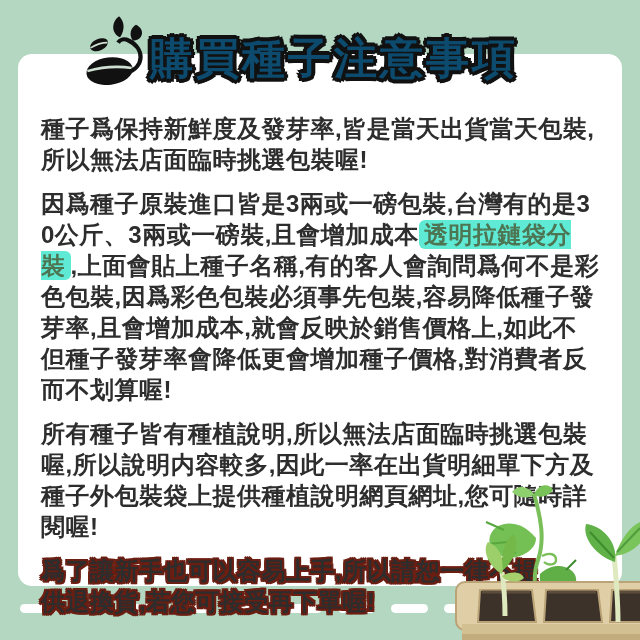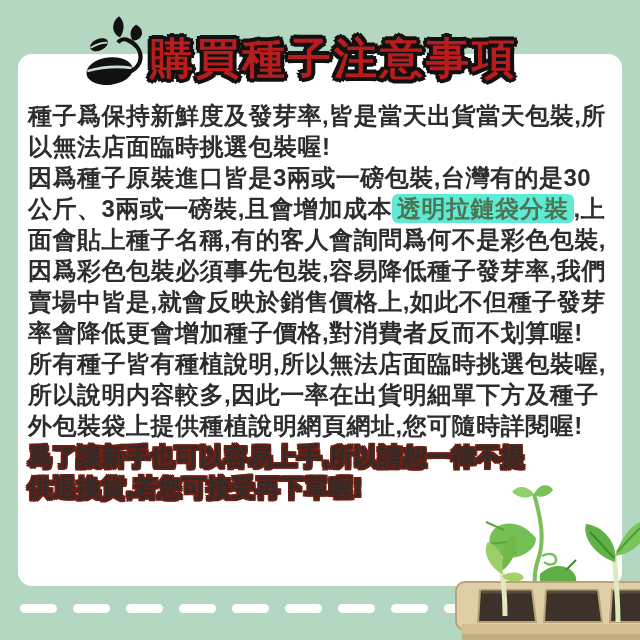--- a/index.html
+++ b/index.html
@@ -14,33 +14,33 @@
   .card{
     position:absolute;left:18px;top:54px;width:604px;height:532px;
     background:#ffffff;border-radius:14px;z-index:2;
   }
 
   
   .header{position:absolute;left:0;top:0;width:640px;height:100px;z-index:4;}
   .sprout{position:absolute;left:84px;top:12px;width:68px;height:76px;}
   .title{
     position:absolute;left:150px;top:30px;margin:0;white-space:nowrap;
-    font-size:43px;font-weight:800;letter-spacing:3px;color:#b91c1c;
+    font-size:43px;font-weight:800;letter-spacing:3px;color:#0c4a6e;
     text-shadow:
       -3px -3px 0 #111,0 -3px 0 #111,3px -3px 0 #111,
       -3px 0 0 #111,3px 0 0 #111,
       -3px 3px 0 #111,0 3px 0 #111,3px 3px 0 #111,
       -2px -2px 0 #111,2px -2px 0 #111,-2px 2px 0 #111,2px 2px 0 #111,
       0 4px 0 #111,0 -4px 0 #111,4px 0 0 #111,-4px 0 0 #111;
   }
 
   
   .content{position:absolute;left:10px;top:46px;right:8px;}
   .content p{
-    margin:0;padding:0;
+    margin:13px;padding:0;
     font-size:24px;line-height:31px;font-weight:600;color:#2d2d2d;
     letter-spacing:0.5px;word-break:break-all;
   }
   .p2{margin-top:10px;}
   .p3{margin-top:22px;}
   .hl{
     background:#5eead4;color:#4e7553;border-radius:6px;
     padding:1px 5px;font-weight:700;
   }
   .warning{
@@ -62,21 +62,21 @@
   .tray-illustration{position:absolute;left:390px;top:478px;width:250px;height:162px;z-index:5;}
 </style>
 </head>
 <body>
 
 <div class="canvas">
 
   <div class="card">
     <div class="content">
       <p>種子爲保持新鮮度及發芽率,皆是當天出貨當天包裝,所以無法店面臨時挑選包裝喔!</p>
-      <p class="p2"><span>因爲種子原裝進口皆是3兩或一磅包裝,台灣有的是30公斤、3兩或一磅裝,且會增加成本</span><mark class="hl">透明拉鏈袋分裝</mark><span>,上面會貼上種子名稱,有的客人會詢問爲何不是彩色包裝,因爲彩色包裝必須事先包裝,容易降低種子發芽率,我們賣場中皆是,就會反映於銷售價格上,如此不但種子發芽率會降低更會增加種子價格,對消費者反而不划算喔!</span></p>
+      <p class="p2"><span>因爲種子原裝進口皆是3兩或一磅包裝,台灣有的是30公斤、3兩或一磅裝,且會增加成本</span><mark class="hl">透明拉鏈袋分裝</mark><span>,上面會貼上種子名稱,有的客人會詢問爲何不是彩色包裝,因爲彩色包裝必須事先包裝,容易降低種子發芽率,且會增加成本,就會反映於銷售價格上,如此不但種子發芽率會降低更會增加種子價格,對消費者反而不划算喔!</span></p>
       <p class="p3">所有種子皆有種植說明,所以無法店面臨時挑選包裝喔,所以說明内容較多,因此一率在出貨明細單下方及種子外包裝袋上提供種植說明網頁網址,您可隨時詳閱喔!</p>
       <p class="warning">爲了讓新手也可以容易上手,所以請恕一律不提供退換貨,若您可接受再下單喔!</p>
     </div>
   </div>
 
   <div class="header">
     <svg class="sprout" viewBox="0 0 64 72" aria-hidden="true">
       <g fill="#111">
         <ellipse cx="24" cy="56" rx="22" ry="13" transform="rotate(-7 24 56)"></ellipse>
         <path d="M3,56 Q24,50 45,53" stroke="#cfe0d2" stroke-width="2.4" fill="none"></path>

